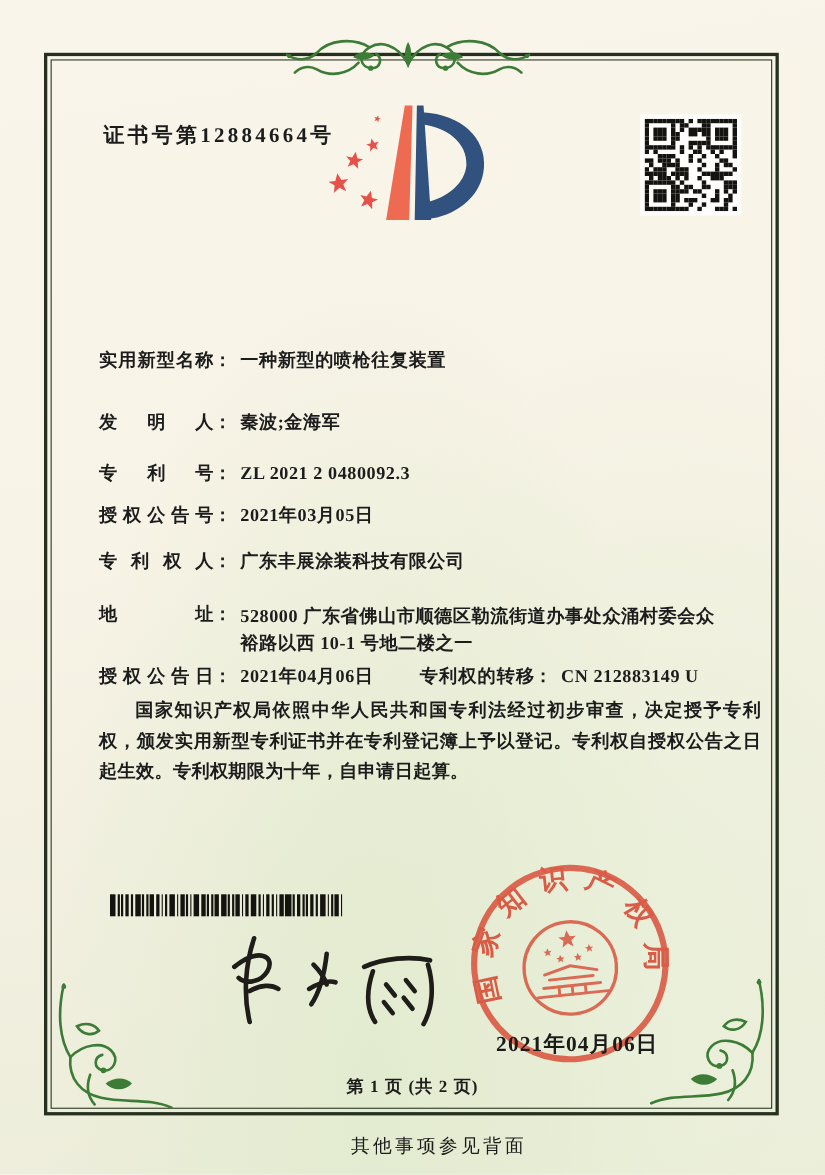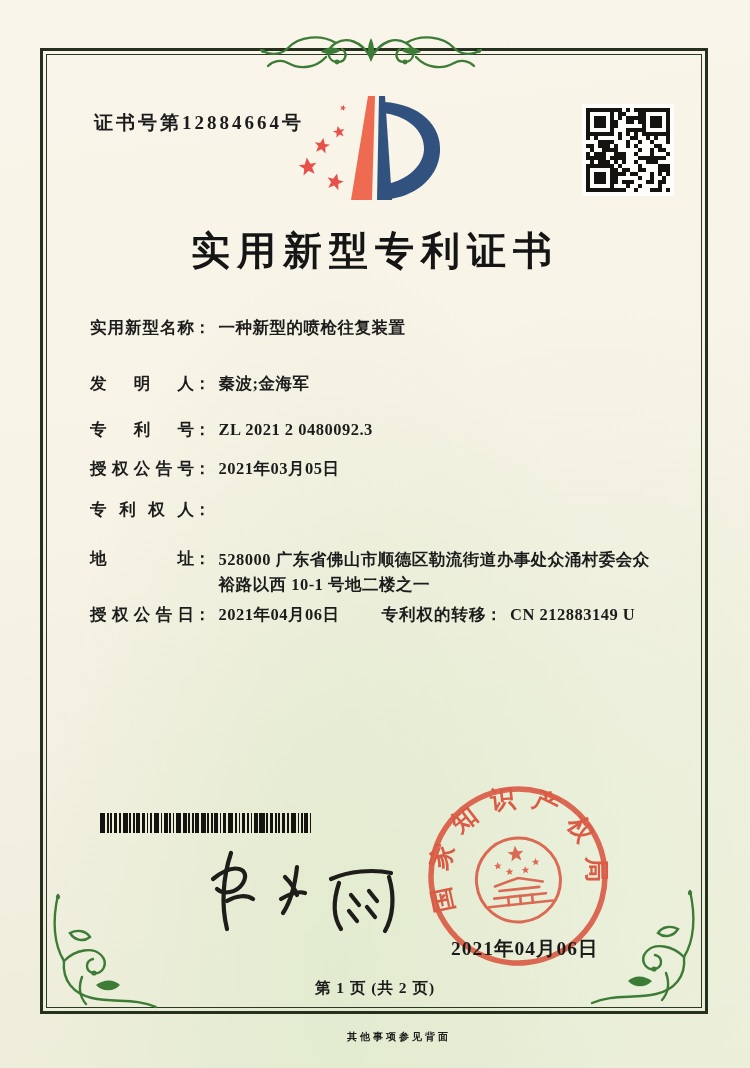--- a/index.html
+++ b/index.html
@@ -27,21 +27,21 @@
   .gpair2{margin-left:42px;}
   .paras{position:absolute;left:90px;right:58px;top:632px;font-size:16.5px;font-weight:600;line-height:27.5px;letter-spacing:0.3px;text-align:justify;}
   .paras p{margin:0;text-indent:2em;}
   .barcode{position:absolute;left:100px;top:813px;height:20px;display:flex;align-items:stretch;}
   .barcode i{display:block;background:#15130f;margin-right:1.8px;}
   .signer{position:absolute;left:97px;top:870px;font-size:19px;font-weight:700;letter-spacing:3px;line-height:31px;font-family:"Liberation Sans",sans-serif;}
   .sig-svg{position:absolute;left:193px;top:843px;}
   .seal-svg{position:absolute;left:424px;top:782px;opacity:.93;transform:rotate(-6deg);}
   .seal-date{position:absolute;left:451px;top:935px;font-size:19.5px;font-weight:700;letter-spacing:1px;color:#1b1b1b;}
   .page-no{position:absolute;left:0;right:0;top:978px;text-align:center;font-size:15.5px;font-weight:600;letter-spacing:1px;}
-  .back-note{position:absolute;left:0;right:0;top:1030px;text-align:center;font-size:10px;font-weight:700;letter-spacing:3px;padding-left:48px;}
+  .back-note{position:absolute;left:0;right:0;top:1030px;text-align:center;font-size:17px;font-weight:400;letter-spacing:3px;padding-left:48px;}
   .green-stroke{stroke:#3d7c36;fill:none;stroke-width:2.4;stroke-linecap:round;}
   .green-fill{fill:#3d7c36;stroke:none;}
 </style>
 </head>
 <body>
 
 <div class="page">
 
   <div class="frame"></div>
 
@@ -340,21 +340,20 @@
         <rect x="32" y="80" width="4" height="4"></rect>
         <rect x="36" y="80" width="4" height="4"></rect>
         <rect x="48" y="80" width="4" height="4"></rect>
         <rect x="64" y="80" width="4" height="4"></rect>
         <rect x="68" y="80" width="4" height="4"></rect>
         <rect x="72" y="80" width="4" height="4"></rect>
         <rect x="80" y="80" width="4" height="4"></rect>
       </svg>
   </div>
 
-  <h1 class="title">实用新型专利证书</h1>
 
   <div class="fields">
     <div class="frow m1">
       <span class="flabel">实用新型名称</span>
         <span class="fcolon">：</span>
       <span class="fvalue">一种新型的喷枪往复装置</span>
     </div>
     <div class="frow m2">
       <span class="flabel">发明人</span>
         <span class="fcolon">：</span>
@@ -366,20 +365,21 @@
       <span class="fvalue">ZL 2021 2 0480092.3</span>
     </div>
     <div class="frow m4">
       <span class="flabel">授权公告号</span>
         <span class="fcolon">：</span>
       <span class="fvalue">2021年03月05日</span>
     </div>
     <div class="frow m5">
       <span class="flabel">专利权人</span>
         <span class="fcolon">：</span>
+      <span class="fvalue">广东丰展涂装科技有限公司</span>
     </div>
     <div class="frow addr m6">
       <span class="flabel">地址</span>
         <span class="fcolon">：</span>
       <span class="fvalue">528000 广东省佛山市顺德区勒流街道办事处众涌村委会众裕路以西 10-1 号地二楼之一</span>
     </div>
     <div class="frow">
       <span class="gpair">
         <span class="flabel">授权公告日</span>
           <span class="fcolon">：</span>
@@ -387,20 +387,21 @@
       </span>
       <span class="gpair gpair2">
         <span class="flabel">专利权的转移</span>
           <span class="fcolon">：</span>
         <span class="fvalue">CN 212883149 U</span>
       </span>
     </div>
   </div>
 
   <div class="paras">
+    <p>国家知识产权局依照中华人民共和国专利法经过初步审查，决定授予专利权，颁发实用新型专利证书并在专利登记簿上予以登记。专利权自授权公告之日起生效。专利权期限为十年，自申请日起算。</p>
   </div>
 
   <div class="barcode">
       <i style="width: 5.1px;"></i>
       <i style="width: 1.7px;"></i>
       <i style="width: 1.7px;"></i>
       <i style="width: 3.4px;"></i>
       <i style="width: 1.7px;"></i>
       <i style="width: 5.1px;"></i>
       <i style="width: 1.7px;"></i>

